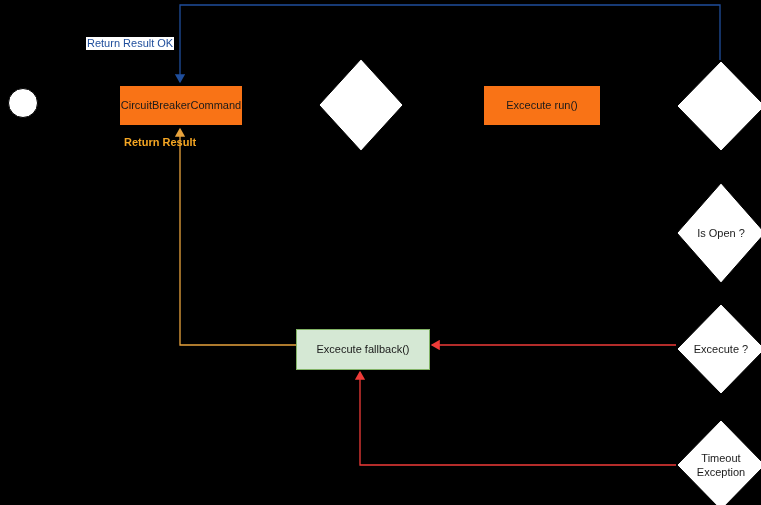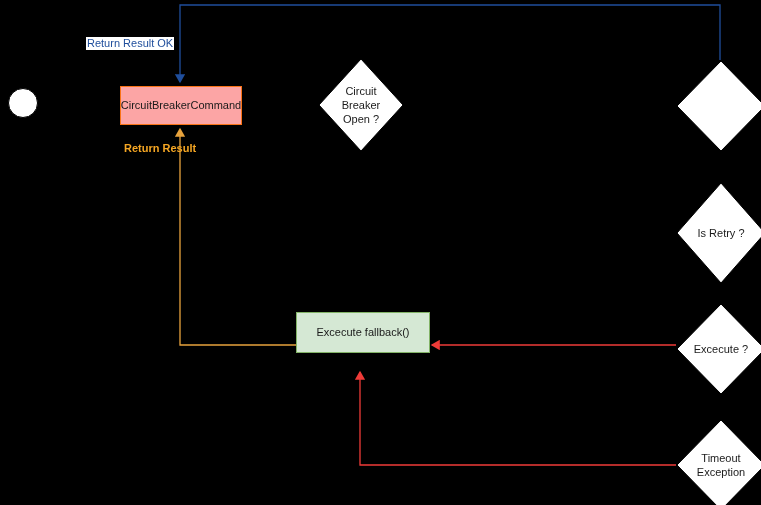--- a/index.html
+++ b/index.html
@@ -24,21 +24,21 @@
     top: 0;
     width: 761px;
     height: 505px;
     pointer-events: none;
   }
   .node {
     position: absolute;
     box-sizing: border-box;
   }
   .rect-node {
-    background: #fca5a5;
+    background: #f97316;
     border: 1px solid #f97316;
     display: flex;
     align-items: center;
     justify-content: center;
     text-align: center;
     color: #1a1a1a;
     font-size: 11px;
     line-height: 1.25;
   }
   .rect-node.green {
@@ -118,40 +118,38 @@
   <div class="node start-circle" style="left:8px; top:88px; width:30px; height:30px;"></div>
 
   <div class="node rect-node" style="left:120px; top:86px; width:122px; height:39px;">
     <span>CircuitBreakerCommand</span>
   </div>
 
   <div class="node diamond-node" style="left:318px; top:58px; width:86px; height:94px;">
     <svg class="diamond-shape" viewBox="0 0 86 94" preserveAspectRatio="none">
       <polygon points="43,1 85,47 43,93 1,47" fill="#ffffff" stroke="#000000" stroke-width="1"></polygon>
     </svg>
-    <div class="diamond-label">
-      <div>Circuit</div>
-      <div>Breaker</div>
-      <div>Open ?</div>
-    </div>
   </div>
 
+  <div class="node rect-node" style="left:484px; top:86px; width:116px; height:39px;">
+    <span>Excecute run()</span>
+  </div>
 
   <div class="node diamond-node" style="left:676px; top:60px; width:90px; height:92px;">
     <svg class="diamond-shape" viewBox="0 0 90 92" preserveAspectRatio="none">
       <polygon points="45,1 89,46 45,91 1,46" fill="#ffffff" stroke="#000000" stroke-width="1"></polygon>
     </svg>
   </div>
 
   <div class="node diamond-node" style="left:676px; top:182px; width:90px; height:102px;">
     <svg class="diamond-shape" viewBox="0 0 90 102" preserveAspectRatio="none">
       <polygon points="45,1 89,51 45,101 1,51" fill="#ffffff" stroke="#000000" stroke-width="1"></polygon>
     </svg>
     <div class="diamond-label">
-      <div>Is Retry ?</div>
+      <div>Is Open ?</div>
     </div>
   </div>
 
   <div class="node diamond-node" style="left:676px; top:303px; width:90px; height:92px;">
     <svg class="diamond-shape" viewBox="0 0 90 92" preserveAspectRatio="none">
       <polygon points="45,1 89,46 45,91 1,46" fill="#ffffff" stroke="#000000" stroke-width="1"></polygon>
     </svg>
     <div class="diamond-label">
       <div>Excecute ?</div>
     </div>
@@ -160,21 +158,21 @@
   <div class="node diamond-node" style="left:676px; top:419px; width:90px; height:92px;">
     <svg class="diamond-shape" viewBox="0 0 90 92" preserveAspectRatio="none">
       <polygon points="45,1 89,46 45,91 1,46" fill="#ffffff" stroke="#000000" stroke-width="1"></polygon>
     </svg>
     <div class="diamond-label">
       <div>Timeout</div>
       <div>Exception</div>
     </div>
   </div>
 
-  <div class="node rect-node green" style="left:296px; top:312px; width:134px; height:41px;">
+  <div class="node rect-node green" style="left:296px; top:329px; width:134px; height:41px;">
     <span>Excecute fallback()</span>
   </div>
 
   <div class="edge-label blue" style="left:86px; top:37px;">Return Result OK</div>
 
-  <div class="edge-label orange" style="left:88px; top:142px;padding-left:36px;">Return Result</div>
+  <div class="edge-label orange" style="left:88px; top:136px;padding-left:36px;">Return Result</div>
 
 </div>
 
 </body></html>

